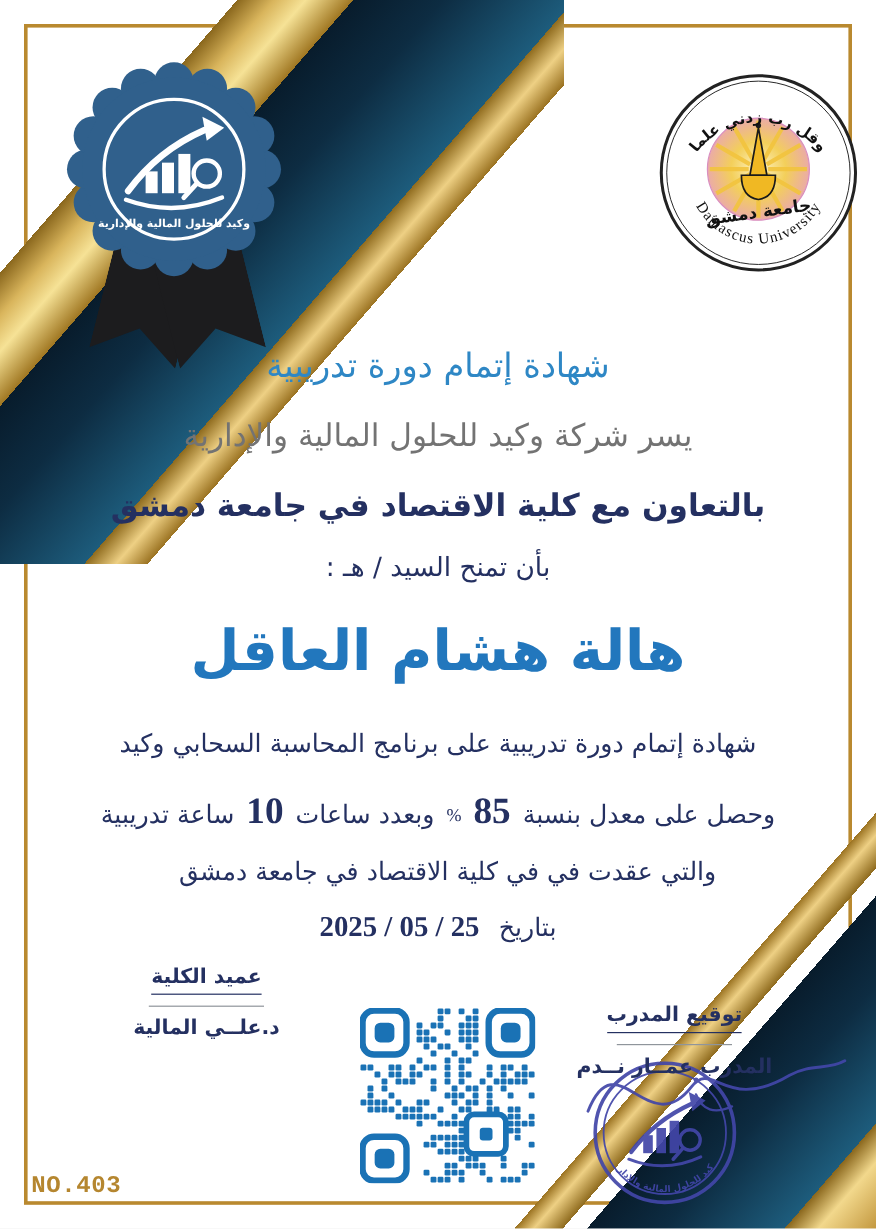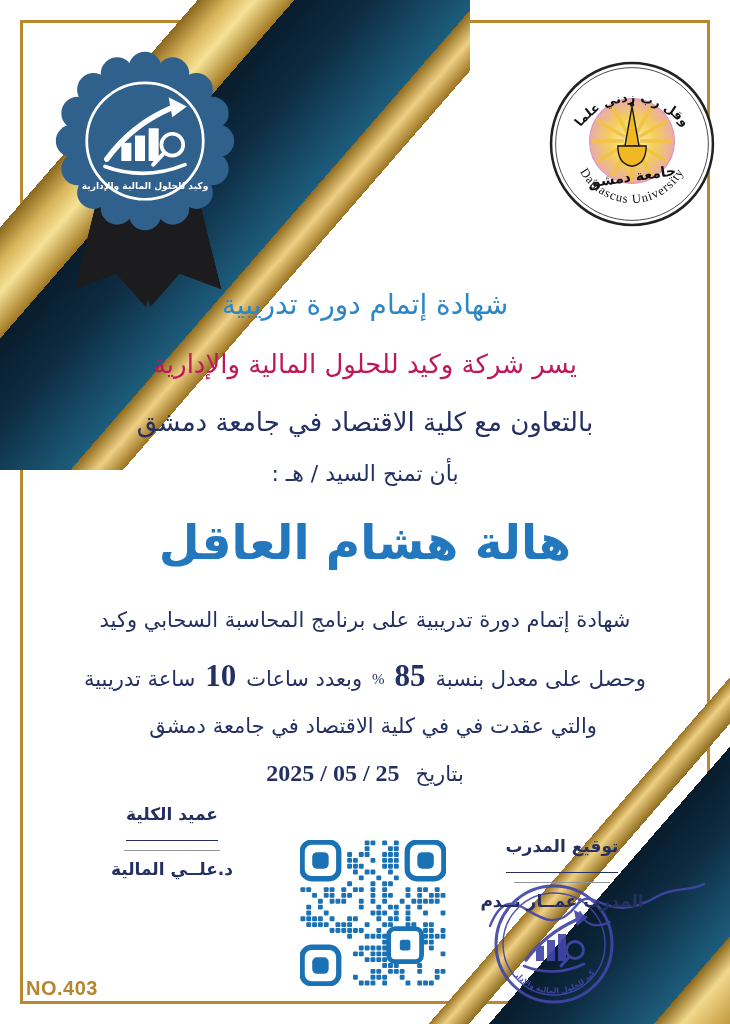--- a/index.html
+++ b/index.html
@@ -29,45 +29,45 @@
   .ribbon.left  { left:86px;  top:194px; transform:rotate(14deg); }
   .ribbon.right { left:136px; top:194px; transform:rotate(-14deg); }
 
   .badge-svg { position:absolute; left:54px; top:50px; width:182px; height:182px; z-index:5; }
   .seal-svg  { position:absolute; left:546px; top:58px; width:172px; height:172px; z-index:5; }
 
   .abs { position:absolute; left:0; right:0; text-align:center; z-index:6; }
   .rtl { direction:rtl; unicode-bidi:isolate; }
 
   .title       { top:288px; font-size:28px; font-weight:400; color:#2e87c5; }
-  .intro       { top:349px; font-size:26px; font-weight:500; color:#be185d; }
-  .coop        { top:407px; font-size:26px; font-weight:400; color:#243061; }
+  .intro       { top:349px; font-size:26px; font-weight:500; color:#737373; }
+  .coop        { top:407px; font-size:26px; font-weight:700; color:#243061; }
   .grant       { top:461px; font-size:22px; font-weight:500; color:#243061; }
   .recipient   { top:515px; font-size:47px; font-weight:800; color:#2277bd; }
   .body1       { top:608px; font-size:21px; font-weight:500; color:#243061; }
   .score-line  { top:658px; display:flex; flex-direction:row-reverse; justify-content:center; align-items:baseline; gap:10px;
                  font-size:21px; font-weight:500; color:#243061; }
   .score-line .num { font-family:"Liberation Serif", serif; font-weight:700; font-size:31px;text-align:right; }
   .score-line .pct { font-family:"Liberation Serif", serif; font-size:15px; position:relative; top:-2px; }
   .body3       { top:714px; font-size:21px; font-weight:500; color:#243061;margin-left:16px; }
   .date-line   { top:760px; display:flex; flex-direction:row-reverse; justify-content:center; align-items:baseline; gap:16px;
                  font-size:21px; font-weight:500; color:#243061; }
   .date-line .num { font-family:"Liberation Serif", serif; font-weight:700; font-size:24px; direction:ltr; unicode-bidi:isolate; }
 
   .sig-block { position:absolute; width:220px; text-align:center; z-index:6; color:#243061; }
   .sig-block.dean    { left:62px;  top:804px; }
   .sig-block.trainer { left:452px; top:804px;margin-top:32px; }
-  .sig-title { display:inline-block; font-size:17px; font-weight:600; border-bottom:1.5px solid #243061; padding-bottom:16px; }
+  .sig-title { display:inline-block; font-size:17px; font-weight:600; border-bottom:1.5px solid #243061; padding-bottom:4px; }
   .sig-rule  { width:96px; border-top:1.2px solid #8f959b; margin:9px auto 8px auto; }
   .sig-name  { font-size:17px; font-weight:600; }
 
   .qr-svg    { position:absolute; left:300px; top:840px; width:146px; height:146px; z-index:6; }
   .stamp-svg { position:absolute; left:462px; top:848px; width:250px; height:172px; z-index:4; }
 
-  .serial { position:absolute; left:26px; top:977px; z-index:6; font-family:Liberation Sans, sans-serif;
+  .serial { position:absolute; left:26px; top:977px; z-index:6; font-family:Liberation Mono, monospace;
             font-weight:700; font-size:20px; color:#b5862f; letter-spacing:0.5px; }
 </style>
 </head>
 <body>
 
 <div class="page">
 
   <div class="frame"></div>
   <div class="decor-tl"></div>
   <div class="decor-br"></div>

